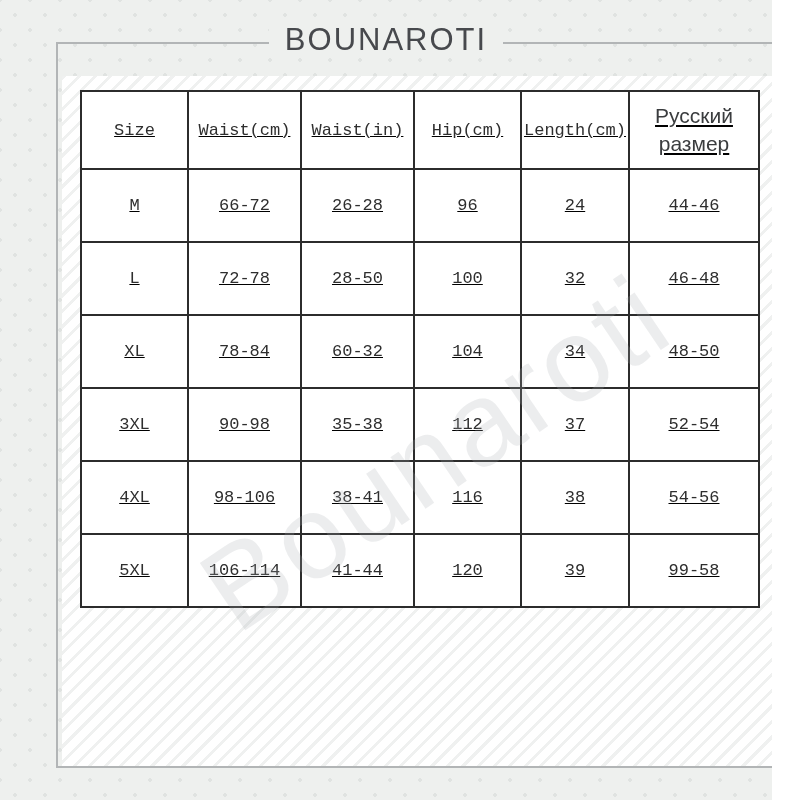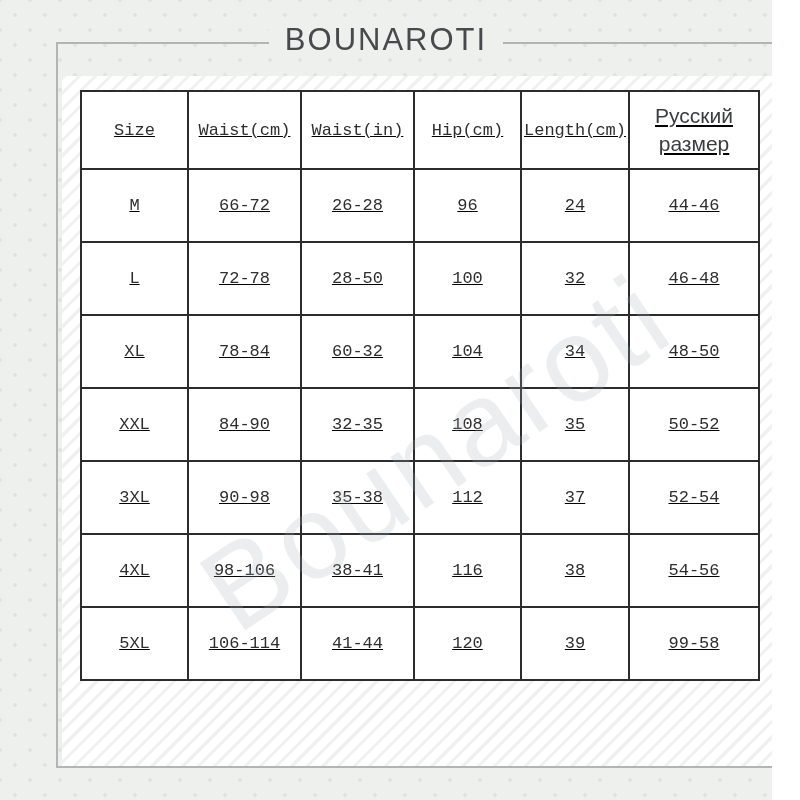--- a/index.html
+++ b/index.html
@@ -184,28 +184,20 @@
         </tr>
         <tr>
           <td>XL</td>
           <td>78-84</td>
           <td>60-32</td>
           <td>104</td>
           <td>34</td>
           <td>48-50</td>
         </tr>
         <tr>
-          <td>XXL</td>
-          <td>84-90</td>
-          <td>32-35</td>
-          <td>108</td>
-          <td>35</td>
-          <td>50-52</td>
-        </tr>
-        <tr>
           <td>3XL</td>
           <td>90-98</td>
           <td>35-38</td>
           <td>112</td>
           <td>37</td>
           <td>52-54</td>
         </tr>
         <tr>
           <td>4XL</td>
           <td>98-106</td>

